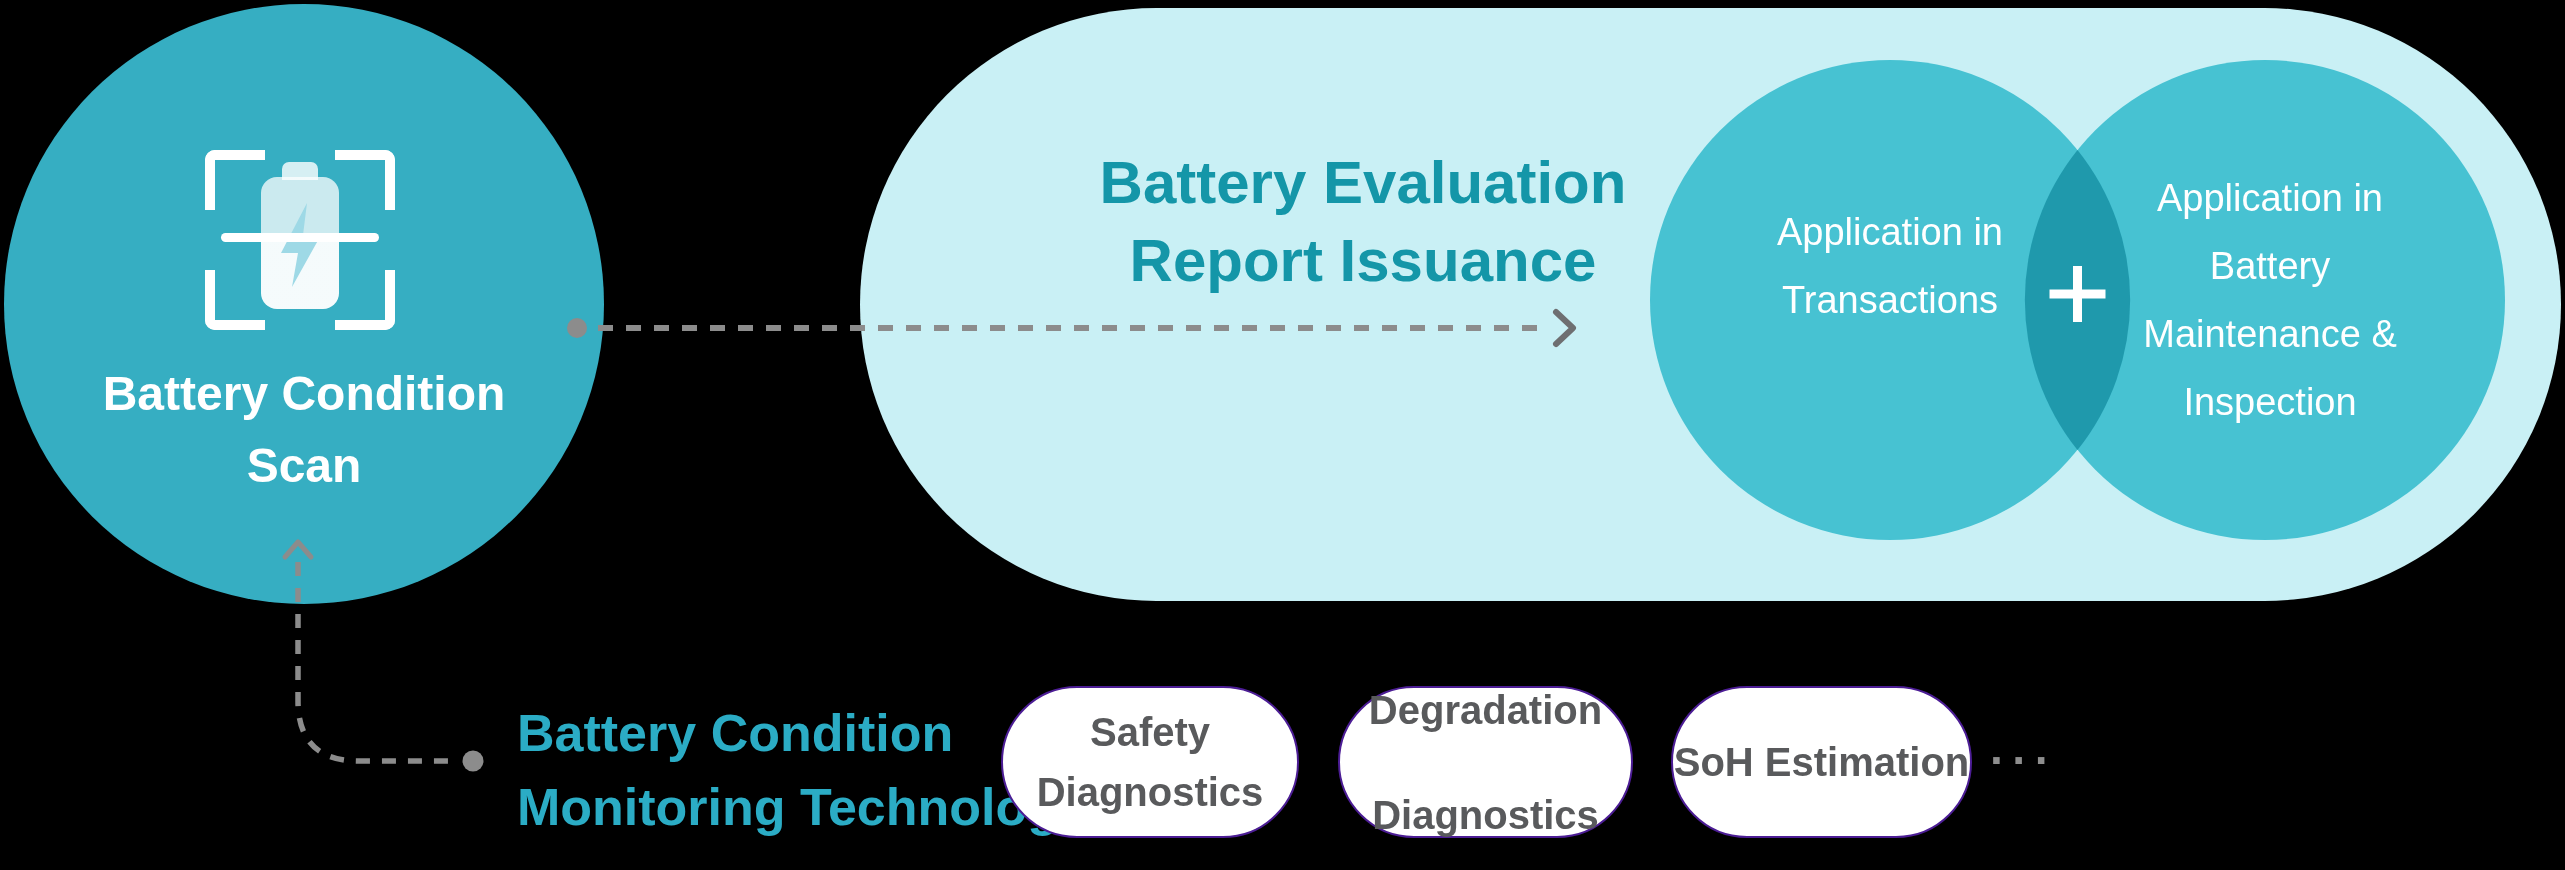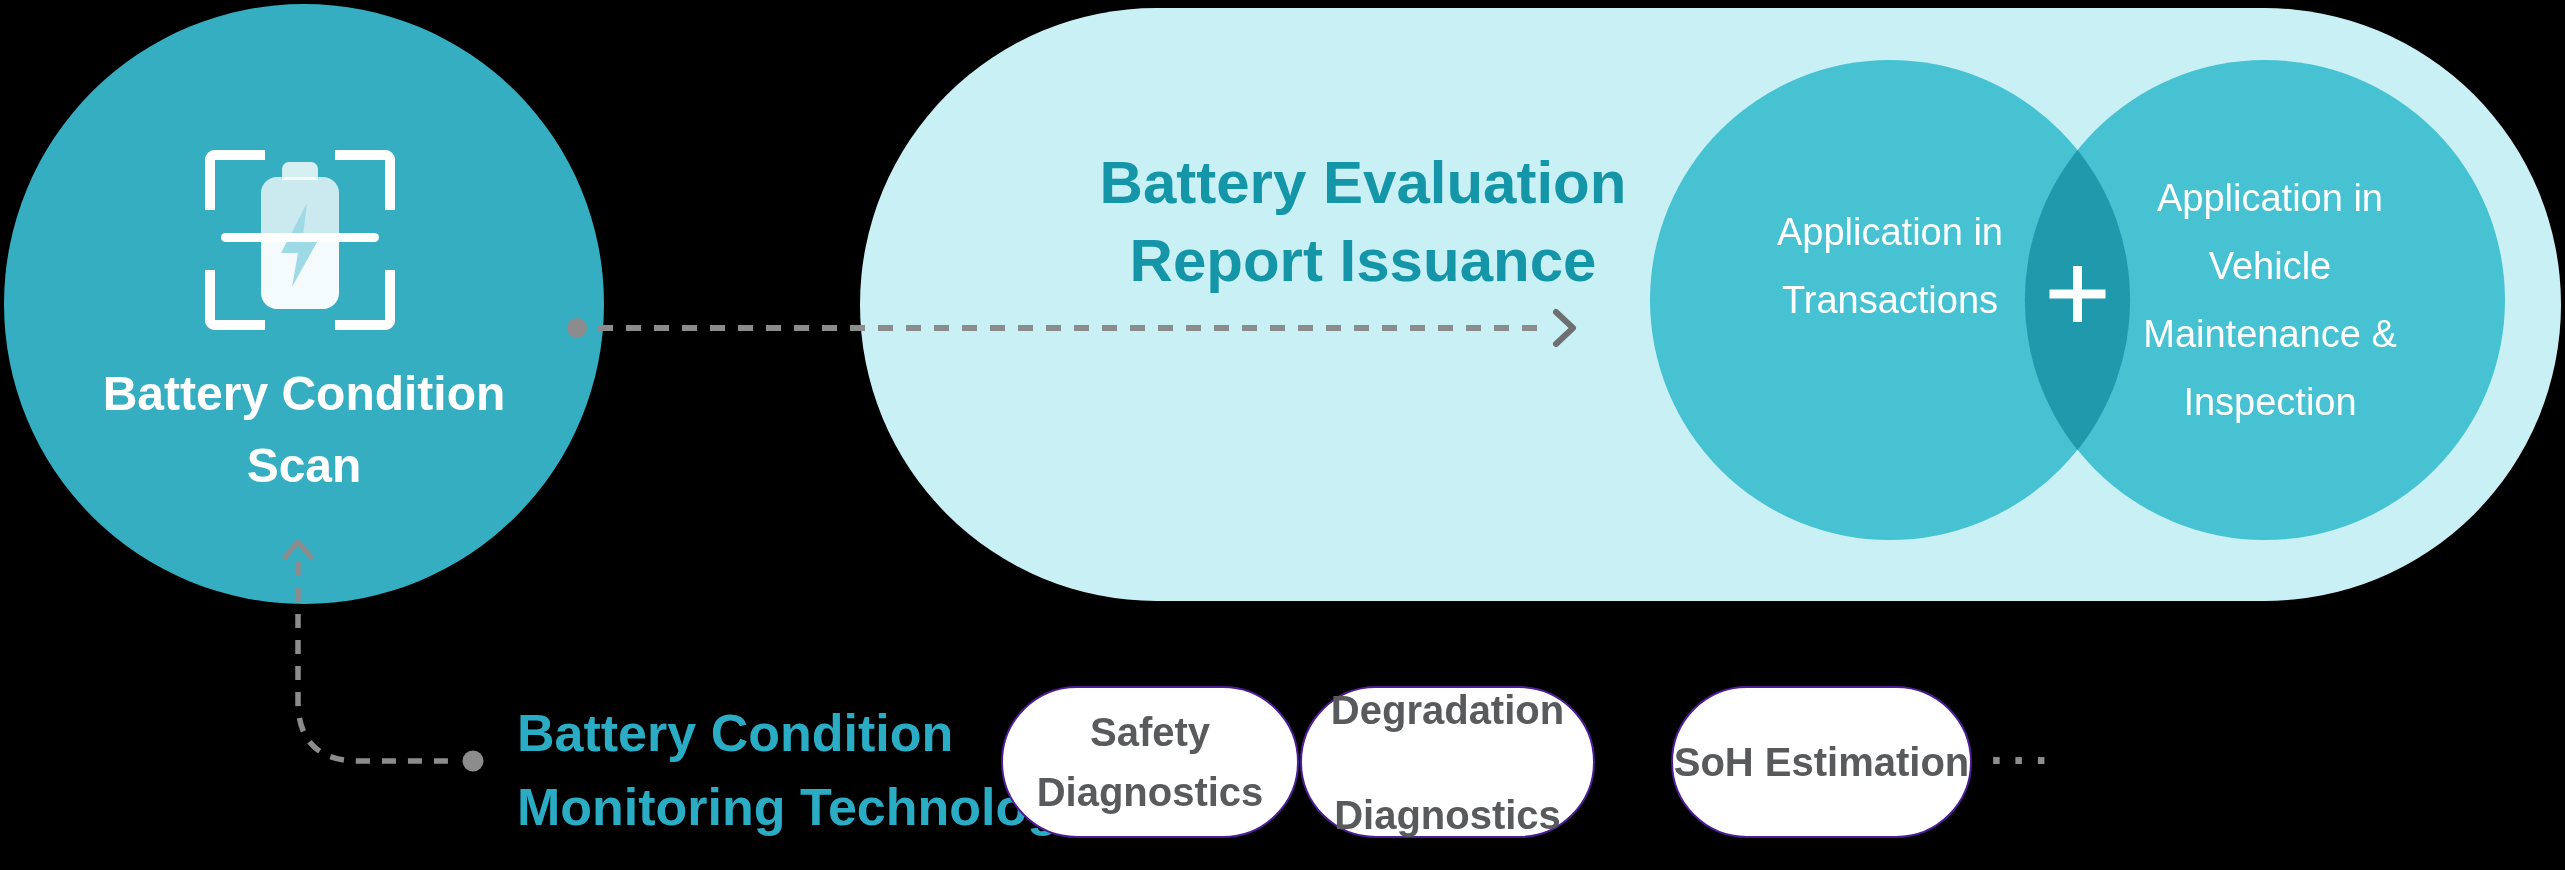--- a/index.html
+++ b/index.html
@@ -52,21 +52,21 @@
   }
 
   
   .tech-pill{
     top:686px;height:152px;background:#fff;border:2px solid #4c1d95;border-radius:86px;
     display:flex;flex-direction:column;align-items:center;justify-content:center;
     color:#595A5C;font-size:40px;font-weight:600;line-height:60px;text-align:center;
     box-sizing:border-box;
   }
   .pill-1{left:1001px;width:298px;}
-  .pill-2{left:1300px;width:295px;gap:45px;}
+  .pill-2{left:1338px;width:295px;gap:45px;}
   .pill-3{left:1671px;width:301px;}
 
   .more-dots{
     left:1990px;top:733px;color:#8E8E8E;font-size:46px;font-weight:700;letter-spacing:7px;
   }
 
   svg{position:absolute;left:0;top:0;}
   .block{display:block;}
 </style>
 </head>
@@ -107,21 +107,21 @@
     <path d="M 399.5 234 H 455.5 M 427.5 206 V 262" stroke="#FFFFFF" stroke-width="9" fill="none"></path>
   </svg>
 
   <div class="abs venn-text venn-left-text">
     <span class="block">Application in</span>
     <span class="block">Transactions</span>
     <span class="block"></span>
   </div>
   <div class="abs venn-text venn-right-text">
     <span class="block">Application in</span>
-    <span class="block">Vehicle</span>
+    <span class="block">Battery</span>
     <span class="block">Maintenance &amp;</span>
     <span class="block">Inspection</span>
   </div>
 
   <svg class="abs" width="2565" height="870" viewBox="0 0 2565 870">
 
     <circle cx="577" cy="328" r="10" fill="#8C8C8C"></circle>
     <path d="M 598 328 H 1540" stroke="#8C8C8C" stroke-width="6" stroke-dasharray="15 13" fill="none"></path>
     <path d="M 1556 312 L 1573 328 L 1556 344" stroke="#6E6F71" stroke-width="6" fill="none" stroke-linecap="round" stroke-linejoin="round"></path>
 

